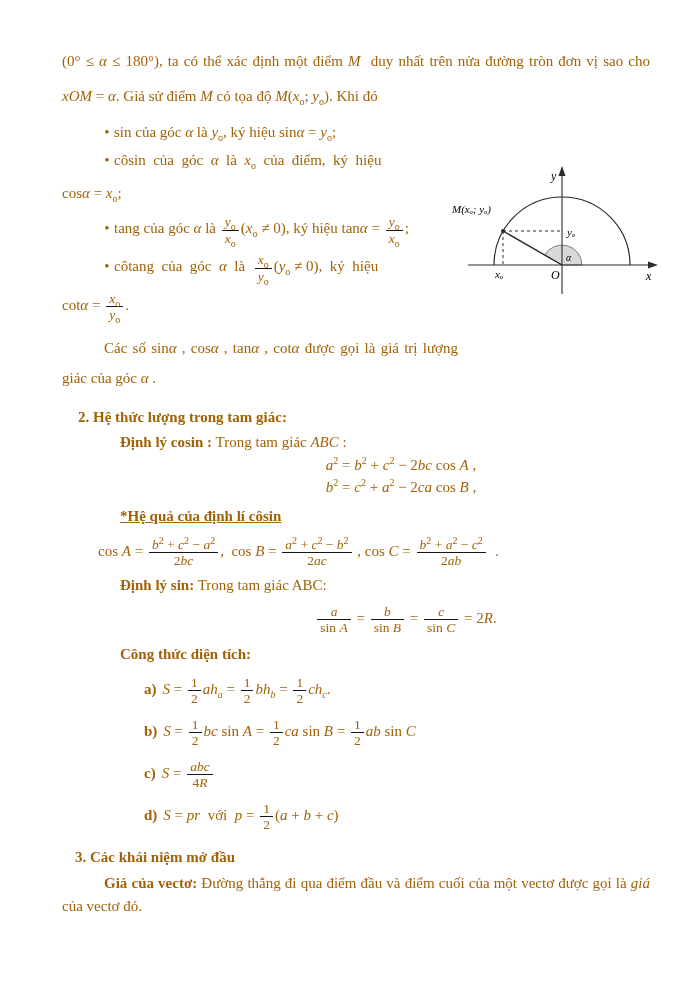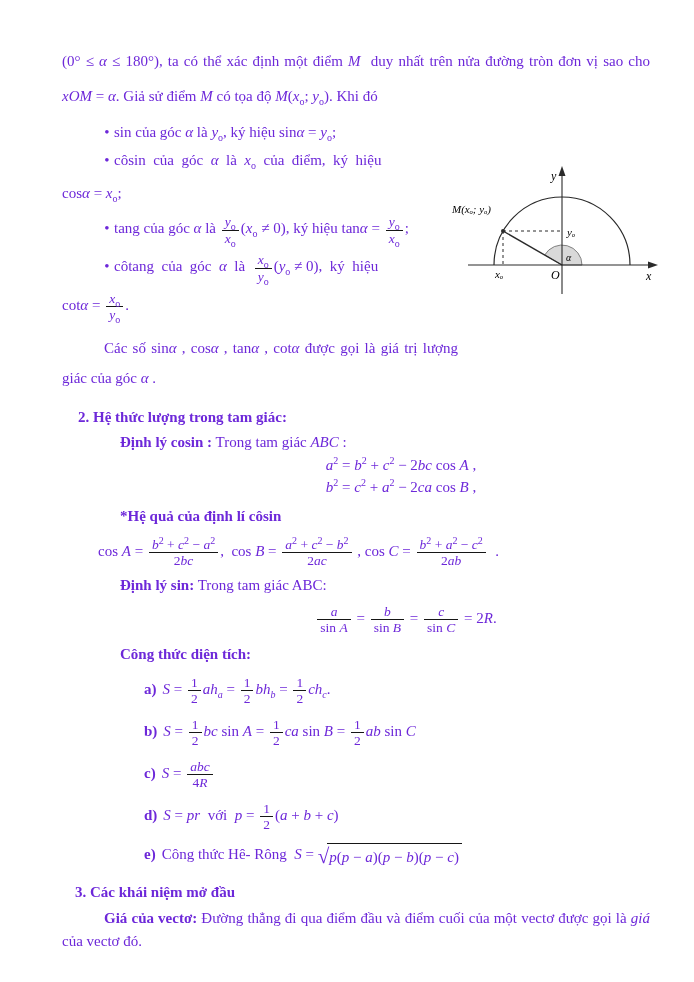--- a/index.html
+++ b/index.html
@@ -1,19 +1,19 @@
 <!DOCTYPE html>
 <html><head>
 <meta charset="utf-8">
 <style>
   html,body{margin:0;padding:0;background:#e8e8e8;}
   .page{
     width:694px;height:982px;margin:0 auto;background:#ffffff;
     font-family:"Liberation Serif","DejaVu Serif",serif;
-    font-size:15px;color:#6d28d9;box-sizing:border-box;
+    font-size:15px;color:#a16207;box-sizing:border-box;
     padding:44px 44px 0 62px;position:relative;overflow:hidden;
   }
   i{font-style:italic;}
   sup{font-size:10px;vertical-align:super;line-height:0;}
   sub{font-size:10px;vertical-align:sub;line-height:0;}
   .p1{line-height:35px;text-align:justify;margin:0;}
   .with-fig{position:relative;margin-top:4px;}
   .left-col{width:396px;}
   .bullet-row{line-height:28px;display:flex;}
   .bullet-row .dot{width:14px;text-align:center;flex:0 0 auto;}
@@ -110,21 +110,21 @@
 
   <div class="sub-head">
     <span class="h-bold">Định lý cosin :</span><span> Trong tam giác <i>ABC</i> :</span>
   </div>
 
   <div class="eq-center">
     <div class="eqline"><i>a</i><sup>2</sup> = <i>b</i><sup>2</sup> + <i>c</i><sup>2</sup> − 2<i>bc</i> cos <i>A</i> ,</div>
     <div class="eqline"><i>b</i><sup>2</sup> = <i>c</i><sup>2</sup> + <i>a</i><sup>2</sup> − 2<i>ca</i> cos <i>B</i> ,</div>
   </div>
 
-  <div class="sub-head h-bold" style="margin-top:8px;">*Hệ quả của định lí côsin</div>
+  <div class="sub-head h-bold" style="margin-top:8px;text-decoration:underline;">*Hệ quả của định lí côsin</div>
 
   <div class="cos-row">cos <i>A</i> = <span class="fr"><span class="n"><i>b</i><sup>2</sup> + <i>c</i><sup>2</sup> − <i>a</i><sup>2</sup></span><span class="d">2<i>bc</i></span></span>,&nbsp;&nbsp;cos <i>B</i> = <span class="fr"><span class="n"><i>a</i><sup>2</sup> + <i>c</i><sup>2</sup> − <i>b</i><sup>2</sup></span><span class="d">2<i>ac</i></span></span> , cos <i>C</i> = <span class="fr"><span class="n"><i>b</i><sup>2</sup> + <i>a</i><sup>2</sup> − <i>c</i><sup>2</sup></span><span class="d">2<i>ab</i></span></span> &nbsp;.</div>
 
   <div class="sub-head">
     <span class="h-bold">Định lý sin:</span><span> Trong tam giác ABC:</span>
   </div>
 
   <div class="sin-eq"><span class="fr"><span class="n"><i>a</i></span><span class="d">sin <i>A</i></span></span> = <span class="fr"><span class="n"><i>b</i></span><span class="d">sin <i>B</i></span></span> = <span class="fr"><span class="n"><i>c</i></span><span class="d">sin <i>C</i></span></span> = 2<i>R</i>.</div>
 
   <div class="sub-head h-bold">Công thức diện tích:</div>
@@ -134,26 +134,20 @@
   </div>
   <div class="area-item">
     <span class="lbl">b)</span><span><i>S</i> = <span class="fr"><span class="n">1</span><span class="d">2</span></span><i>bc</i> sin <i>A</i> = <span class="fr"><span class="n">1</span><span class="d">2</span></span><i>ca</i> sin <i>B</i> = <span class="fr"><span class="n">1</span><span class="d">2</span></span><i>ab</i> sin <i>C</i></span>
   </div>
   <div class="area-item">
     <span class="lbl">c)</span><span><i>S</i> = <span class="fr"><span class="n"><i>abc</i></span><span class="d">4<i>R</i></span></span></span>
   </div>
   <div class="area-item">
     <span class="lbl">d)</span><span><i>S</i> = <i>pr</i>&nbsp; với &nbsp;<i>p</i> = <span class="fr"><span class="n">1</span><span class="d">2</span></span>(<i>a</i> + <i>b</i> + <i>c</i>)</span>
   </div>
-  <div class="area-item">
-    <span class="lbl">e)</span><span>Công thức Hê- Rông &nbsp;<i>S</i> = <span class="sqrt">
-          <span class="rdx">√</span>
-          <span class="rad"><i>p</i>(<i>p</i> − <i>a</i>)(<i>p</i> − <i>b</i>)(<i>p</i> − <i>c</i>)</span>
-        </span></span>
-  </div>
 
   <div class="sec-head" style="margin-left:13px;">3. Các khái niệm mở đầu</div>
 
   <p class="gia-para">
     <span class="h-bold">Giá của vectơ:</span><span> Đường thẳng đi qua điểm đầu và điểm cuối của một vectơ được gọi là <i>giá</i> của vectơ đó.</span>
   </p>
 
 </div>
 
 </body></html>

